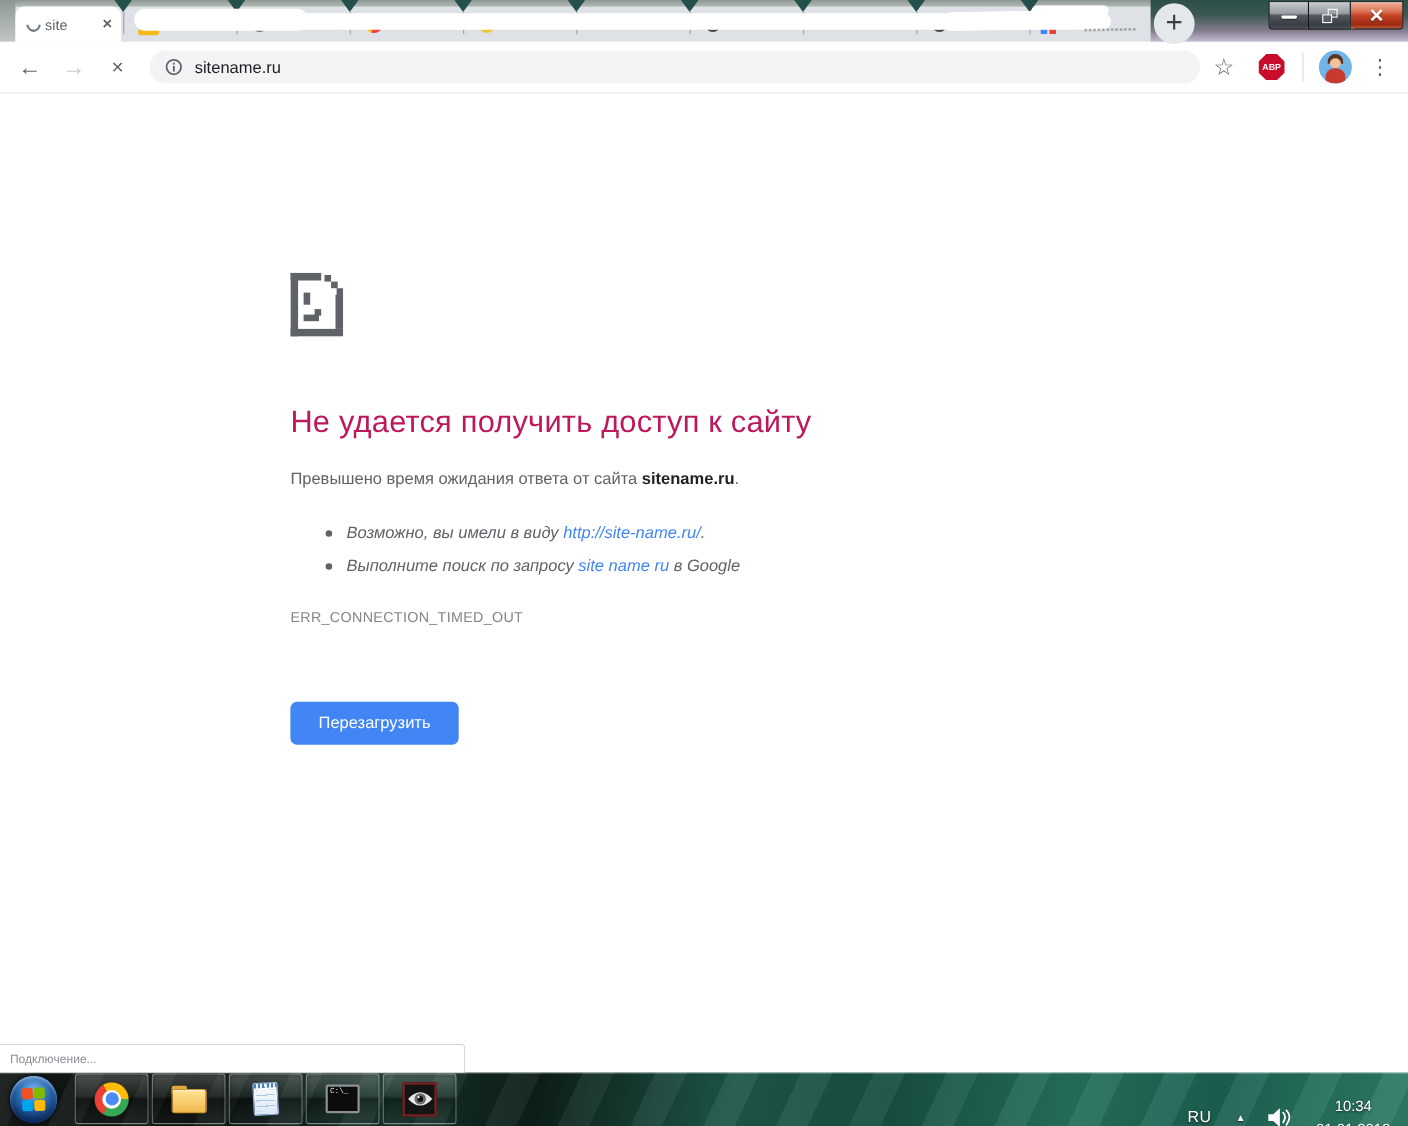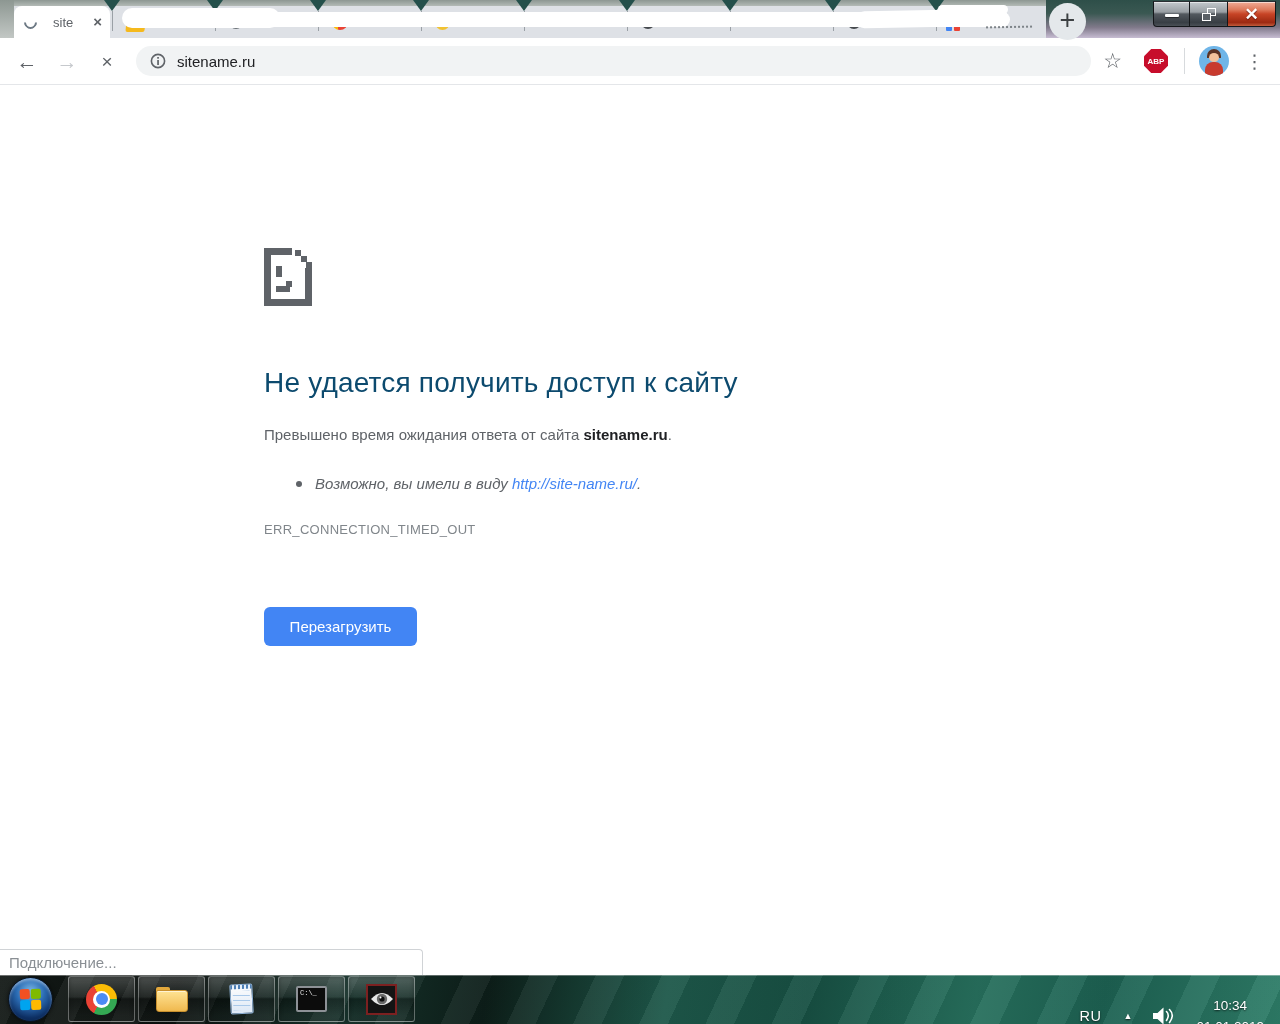--- a/index.html
+++ b/index.html
@@ -13,21 +13,21 @@
     background:linear-gradient(180deg,#8d9792,#b3bab6); }
   .frame-left { position:absolute; left:0; top:0; width:14px; height:38px;
     background:linear-gradient(180deg,#8d9792,#c2c7c4); }
   .frame-right { position:absolute; left:1046px; top:0; width:234px; height:38px;
     background:linear-gradient(180deg,#2e4f49 0%,#3a5852 35%,#80798a 72%,#c6bcd2 100%); }
 
   .active-tab { position:absolute; left:14px; top:6px; width:96px; height:32px; background:#fff;
     border-radius:8px 8px 0 0; display:flex; align-items:center; padding:0 8px 0 10px; z-index:5; }
   .spinner { width:13px; height:13px; border:2.5px solid #6e7a85; border-left-color:transparent;
     border-top-color:transparent; border-radius:50%; transform:rotate(45deg); flex:none; }
-  .active-tab-title { font-size:13px; color:#5f6368; margin-left:16px; flex:1; overflow:hidden; white-space:nowrap; }
+  .active-tab-title { font-size:13px; color:#5f6368; margin-left:4px; flex:1; overflow:hidden; white-space:nowrap; }
   .tab-close { font-size:15px; font-weight:bold; color:#5f6368; line-height:14px; margin-left:4px; }
 
   .bg-tabs { position:absolute; left:112px; top:6px; height:32px; display:flex; z-index:2; }
   .bg-tab { position:relative; width:103px; height:32px; display:flex; align-items:center; padding-left:14px; }
   .tab-sep { position:absolute; left:0; top:5px; width:1px; height:20px; background:#9aa0a6; }
   .tab-tri { position:absolute; left:-8px; top:-6px; width:0; height:0;
     border-left:8px solid transparent; border-right:8px solid transparent; border-top:11px solid #24504b; }
   .fav { position:relative; flex:none; }
   .fav-folder-yellow { width:19px; height:12px; margin-top:8px; background:#f5b91d; border-radius:2px;
     transform:skewX(-6deg); box-shadow:inset 0 2px 0 rgba(255,255,255,.35); }
@@ -87,36 +87,36 @@
   .avatar { width:30px; height:30px; border-radius:50%; margin-left:14px; flex:none; position:relative;
     background:#6fb5e8; overflow:hidden; }
   .avatar .hair { position:absolute; left:8px; top:3px; width:14px; height:9px; border-radius:7px 7px 0 0; background:#5a3324; }
   .avatar .face { position:absolute; left:10px; top:7px; width:10px; height:9px; border-radius:50%; background:#f2c29b; }
   .avatar .body { position:absolute; left:6px; top:16px; width:18px; height:14px; border-radius:8px 8px 0 0; background:#c83a2e; }
   .menu-dots { font-size:19px; color:#5f6368; margin:0 16px 0 16px; flex:none; letter-spacing:0; }
 
   
   .page { position:absolute; left:0; top:86px; width:1280px; height:889px; background:#fff; }
   .error-content { position:absolute; left:264px; top:162px; width:720px; }
-  .err-title { font-size:28px; font-weight:400; color:#0c4a6e; margin-top:57px; letter-spacing:.2px; }
+  .err-title { font-size:28px; font-weight:400; color:#be185d; margin-top:57px; letter-spacing:.2px; }
   .err-desc { font-size:15px; color:#5f6368; margin-top:27px; }
   .err-desc b { color:#202124; }
   .suggestions { list-style:none; margin-top:26px;font-style:italic; }
   .suggestions li { position:relative; font-size:15px; color:#5f6368; line-height:30px; padding-left:51px; }
   .suggestions li::before { content:""; position:absolute; left:32px; top:12px; width:6px; height:6px;
     border-radius:50%; background:#5f6368; }
   .suggestions a { color:#4285f4; text-decoration:none; }
   .err-code { font-size:13px; color:#80868b; margin-top:23px; letter-spacing:.3px; }
   .reload-btn { margin-top:70px; width:153px; height:39px; background:#4285f4; color:#fff; border:none;
     border-radius:6px; font-size:15px; font-family:"Liberation Sans",sans-serif; }
 
   
   .status-bubble { position:absolute; left:0; top:949px; width:423px; height:26px; background:#fff;
     border:1px solid #d0d3d6; border-left:none; border-bottom:none; border-radius:0 4px 0 0;
-    font-size:15px; color:#8a8f94; display:flex; align-items:center; padding-left:9px; z-index:3; }
+    font-size:11px; color:#8a8f94; display:flex; align-items:center; padding-left:9px; z-index:3; }
 
   
   .taskbar { position:absolute; left:0; top:975px; width:1280px; height:49px;
     background:linear-gradient(100deg,#141a17 0%,#0a0f0d 14%,#17332c 28%,#0d1e19 38%,#1e584a 52%,#175043 63%,#27705d 76%,#1d6152 86%,#2e7d68 100%); }
   .taskbar::before { content:""; position:absolute; left:0; top:0; width:100%; height:1px; background:rgba(255,255,255,.35); }
   .taskbar::after { content:""; position:absolute; inset:0;
     background:repeating-linear-gradient(115deg, rgba(255,255,255,.05) 0 26px, rgba(0,0,0,.06) 26px 60px); pointer-events:none; }
 
   .start-orb { position:absolute; left:8px; top:2px; width:45px; height:45px; border-radius:50%;
     background:radial-gradient(circle at 50% 32%, #7db9e8 0%, #2b6cb4 38%, #0d2f63 72%, #061c3d 100%);
@@ -286,20 +286,21 @@
           <rect x="41" y="20" width="7" height="31"></rect>
           <rect x="12" y="18" width="6" height="11"></rect>
           <rect x="12" y="38" width="14" height="6"></rect>
           <rect x="22" y="33" width="6" height="6"></rect>
         </g>
       </svg>
       <h1 class="err-title">Не удается получить доступ к сайту</h1>
       <p class="err-desc"><span>Превышено время ожидания ответа от сайта </span><b>sitename.ru</b><span>.</span></p>
       <ul class="suggestions">
           <li><span>Возможно, вы имели в виду </span><a href="#">http://site-name.ru/</a><span>.</span></li>
+          <li><span>Выполните поиск по запросу </span><a href="#">site name ru</a><span> в Google</span></li>
         </ul>
       <div class="err-code">ERR_CONNECTION_TIMED_OUT</div>
       <button class="reload-btn">Перезагрузить</button>
     </div>
   </div>
 
   <div class="status-bubble">Подключение...</div>
 
   <div class="taskbar">
     <div class="start-orb">

